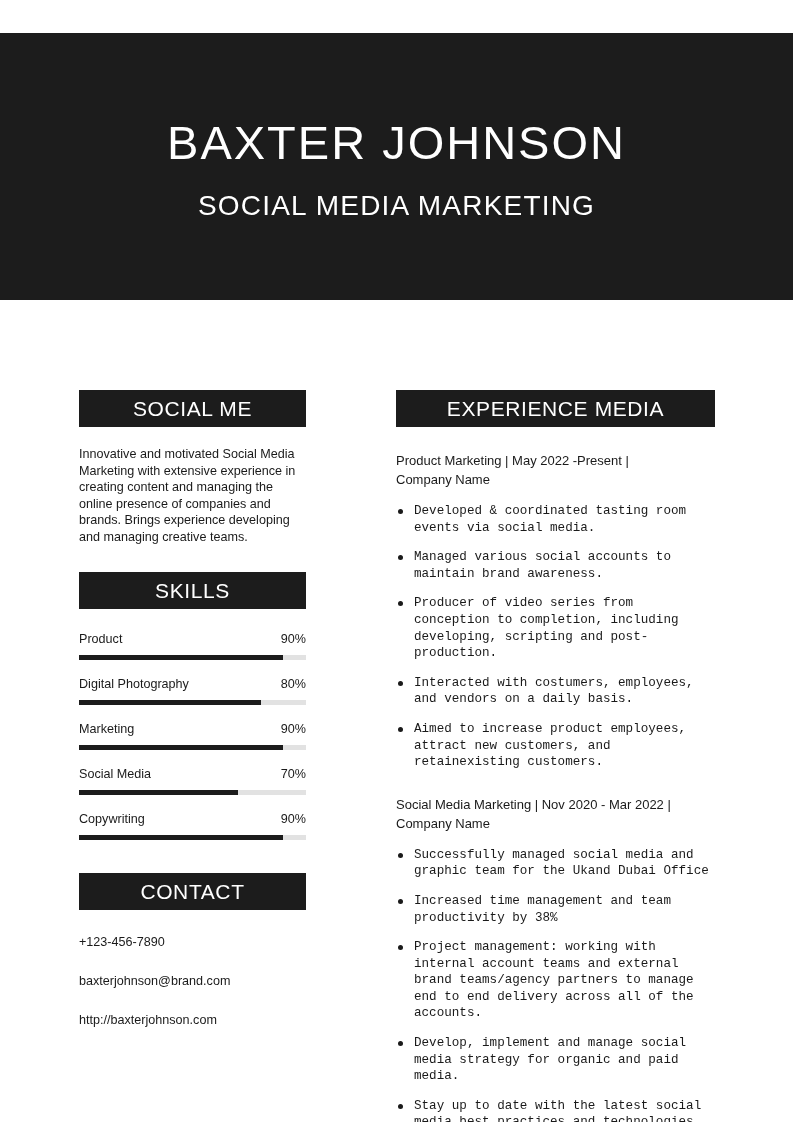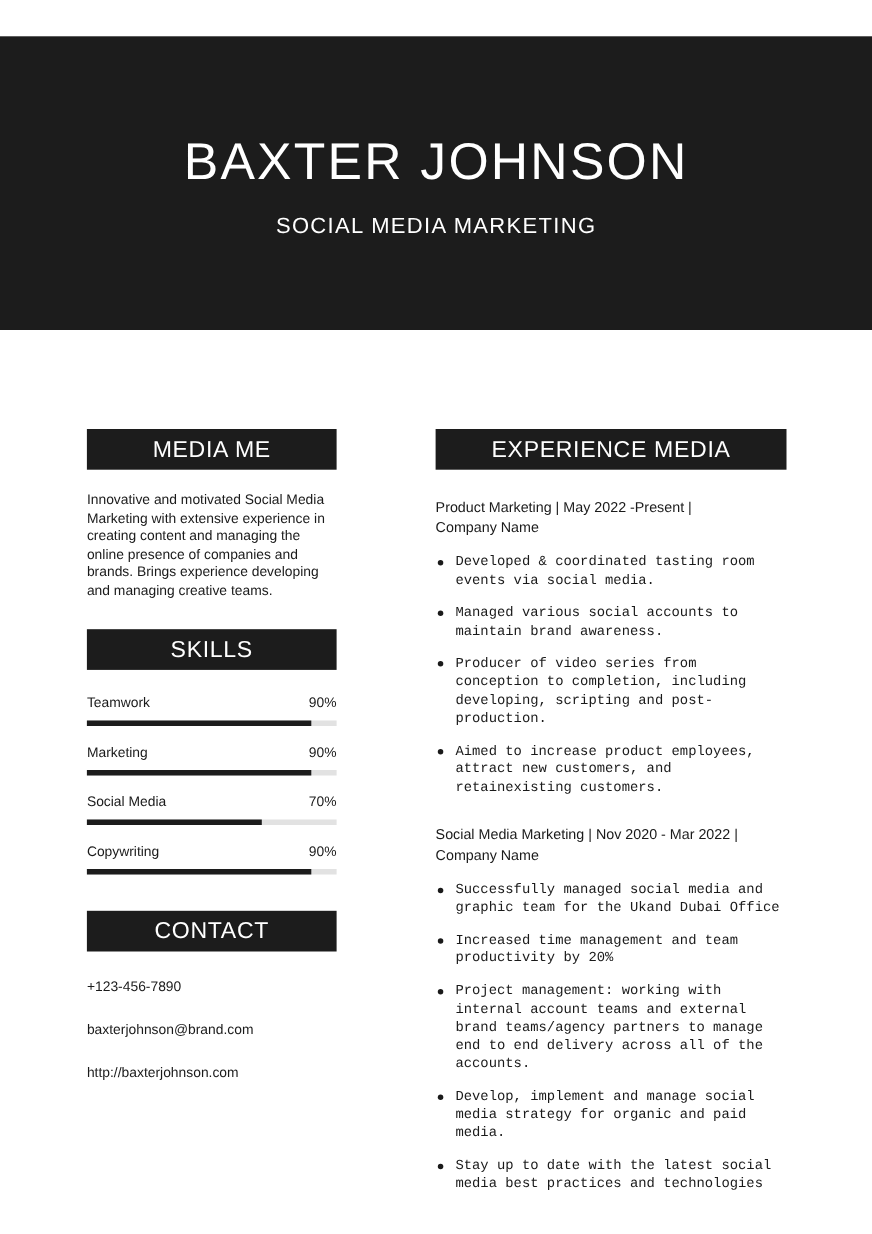--- a/index.html
+++ b/index.html
@@ -38,21 +38,21 @@
     justify-content: center;
   }
   .header-name {
     font-size: 47px;
     letter-spacing: 2.0px;
     font-weight: 400;
     line-height: 1.1;
     margin-top: 6px;
   }
   .header-role {
-    font-size: 20px;
+    font-size: 28px;
     letter-spacing: 1.2px;
     font-weight: 400;
     margin-top: 22px;
   }
 
   
   .left-col {
     position: absolute;
     left: 79px;
     top: 357px;
@@ -169,38 +169,47 @@
 
 <div class="page">
 
   <div class="header">
     <div class="header-name">BAXTER JOHNSON</div>
     <div class="header-role">SOCIAL MEDIA MARKETING</div>
   </div>
 
   <div class="left-col">
 
-    <div class="bar">MEDIA ME</div>
+    <div class="bar">SOCIAL ME</div>
     <div class="about-text">Innovative and motivated Social Media Marketing with extensive experience in creating content and managing the online presence of companies and brands. Brings experience developing and managing creative teams.</div>
 
     <div style="height:26px"></div>
     <div class="bar">SKILLS</div>
 
     <div class="skills">
 
       <div class="skill">
         <div class="skill-row">
-          <span class="skill-name">Teamwork</span>
+          <span class="skill-name">Product</span>
           <span class="skill-pct">90%</span>
         </div>
         <div class="skill-track">
           <div class="skill-fill" style="width:90%"></div>
         </div>
       </div>
 
+      <div class="skill">
+        <div class="skill-row">
+          <span class="skill-name">Digital Photography</span>
+          <span class="skill-pct">80%</span>
+        </div>
+        <div class="skill-track">
+          <div class="skill-fill" style="width:80%"></div>
+        </div>
+      </div>
 
       <div class="skill">
         <div class="skill-row">
           <span class="skill-name">Marketing</span>
           <span class="skill-pct">90%</span>
         </div>
         <div class="skill-track">
           <div class="skill-fill" style="width:90%"></div>
         </div>
       </div>
@@ -241,29 +250,30 @@
   <div class="right-col">
 
     <div class="bar right">EXPERIENCE MEDIA</div>
 
     <div class="job">
       <div class="job-title">Product Marketing | May 2022 -Present | Company Name</div>
       <ul class="bullets">
         <li>Developed &amp; coordinated tasting room events via social media.</li>
         <li>Managed various social accounts to maintain brand awareness.</li>
         <li>Producer of video series from conception to completion, including developing, scripting and post-production.</li>
+        <li>Interacted with costumers, employees, and vendors on a daily basis.</li>
         <li>Aimed to increase product employees, attract new customers, and retainexisting customers.</li>
       </ul>
     </div>
 
     <div class="job">
       <div class="job-title">Social Media Marketing | Nov 2020 - Mar 2022 | Company Name</div>
       <ul class="bullets">
         <li>Successfully managed social media and graphic team for the Ukand Dubai Office</li>
-        <li>Increased time management and team productivity by 20%</li>
+        <li>Increased time management and team productivity by 38%</li>
         <li>Project management: working with internal account teams and external brand teams/agency partners to manage end to end delivery across all of the accounts.</li>
         <li>Develop, implement and manage social media strategy for organic and paid media.</li>
         <li>Stay up to date with the latest social media best practices and technologies</li>
       </ul>
     </div>
 
   </div>
 
 </div>
 

